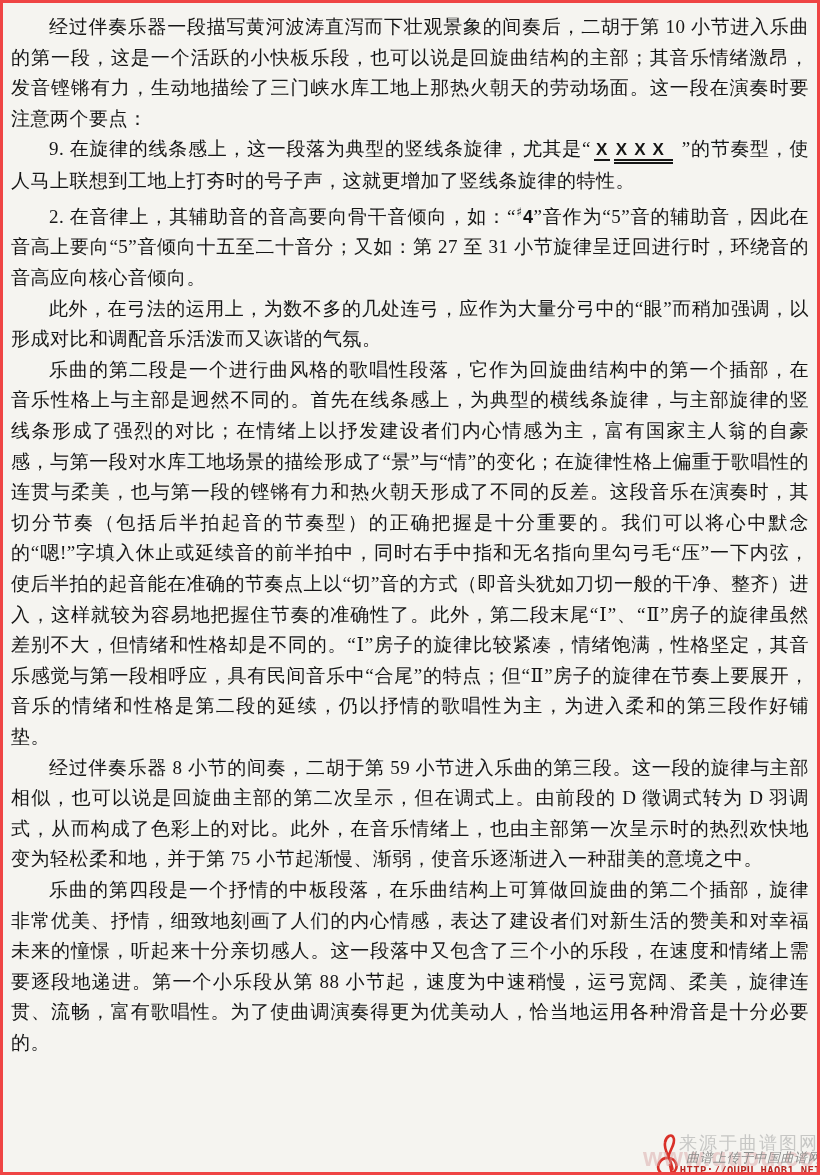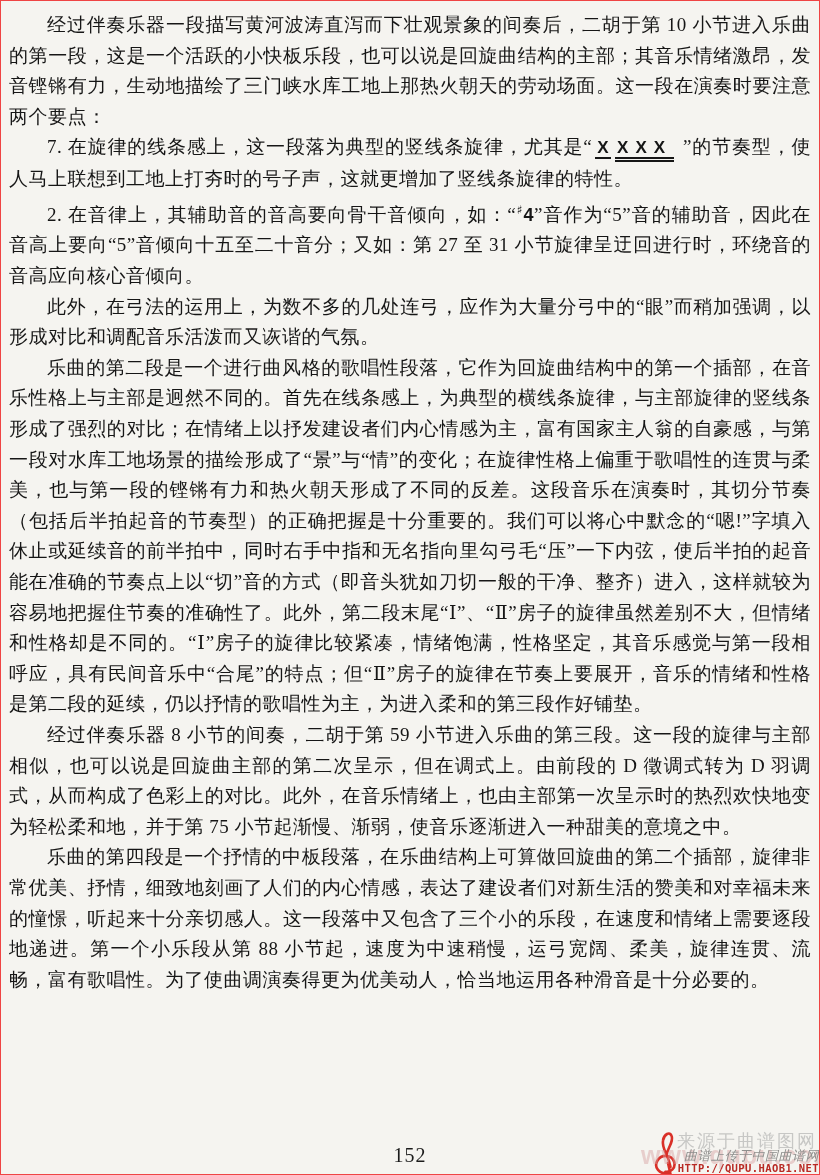--- a/index.html
+++ b/index.html
@@ -9,21 +9,21 @@
     font-family:"Liberation Serif","DejaVu Serif",serif;
   }
   .page{
     position:relative;
     width:820px;height:1175px;
     box-sizing:border-box;
     background:#f5f4f0;
     color:#161616;
     overflow:hidden;
     padding:9px 8px 0 8px;
-    border:1px solid #ef4444;
+    border:3px solid #ef4444;
   }
   .para{
     margin:0;
     font-size:19px;
     line-height:30.6px;
     letter-spacing:0.5px;
     text-align:justify;
     text-indent:2em;
   }
   .rhythm{
@@ -100,34 +100,33 @@
     width:42px;height:50px;
   }
 </style>
 </head>
 <body>
 
 <div class="page">
 
   <p class="para">经过伴奏乐器一段描写黄河波涛直泻而下壮观景象的间奏后，二胡于第 10 小节进入乐曲的第一段，这是一个活跃的小快板乐段，也可以说是回旋曲结构的主部；其音乐情绪激昂，发音铿锵有力，生动地描绘了三门峡水库工地上那热火朝天的劳动场面。这一段在演奏时要注意两个要点：</p>
 
-  <p class="para"><span>7. 在旋律的线条感上，这一段落为典型的竖线条旋律，尤其是“</span><span class="rhythm u1">X</span><span class="rhythm u2">XXX</span><span>”的节奏型，使人马上联想到工地上打夯时的号子声，这就更增加了竖线条旋律的特性。</span></p>
+  <p class="para"><span>9. 在旋律的线条感上，这一段落为典型的竖线条旋律，尤其是“</span><span class="rhythm u1">X</span><span class="rhythm u2">XXX</span><span>”的节奏型，使人马上联想到工地上打夯时的号子声，这就更增加了竖线条旋律的特性。</span></p>
 
   <p class="para"><span>2. 在音律上，其辅助音的音高要向骨干音倾向，如：“</span><span class="sharp">♯</span><span class="notenum">4</span><span>”音作为“5”音的辅助音，因此在音高上要向“5”音倾向十五至二十音分；又如：第 27 至 31 小节旋律呈迂回进行时，环绕音的音高应向核心音倾向。</span></p>
 
   <p class="para">此外，在弓法的运用上，为数不多的几处连弓，应作为大量分弓中的“眼”而稍加强调，以形成对比和调配音乐活泼而又诙谐的气氛。</p>
 
   <p class="para">乐曲的第二段是一个进行曲风格的歌唱性段落，它作为回旋曲结构中的第一个插部，在音乐性格上与主部是迥然不同的。首先在线条感上，为典型的横线条旋律，与主部旋律的竖线条形成了强烈的对比；在情绪上以抒发建设者们内心情感为主，富有国家主人翁的自豪感，与第一段对水库工地场景的描绘形成了“景”与“情”的变化；在旋律性格上偏重于歌唱性的连贯与柔美，也与第一段的铿锵有力和热火朝天形成了不同的反差。这段音乐在演奏时，其切分节奏（包括后半拍起音的节奏型）的正确把握是十分重要的。我们可以将心中默念的“嗯!”字填入休止或延续音的前半拍中，同时右手中指和无名指向里勾弓毛“压”一下内弦，使后半拍的起音能在准确的节奏点上以“切”音的方式（即音头犹如刀切一般的干净、整齐）进入，这样就较为容易地把握住节奏的准确性了。此外，第二段末尾“Ⅰ”、“Ⅱ”房子的旋律虽然差别不大，但情绪和性格却是不同的。“Ⅰ”房子的旋律比较紧凑，情绪饱满，性格坚定，其音乐感觉与第一段相呼应，具有民间音乐中“合尾”的特点；但“Ⅱ”房子的旋律在节奏上要展开，音乐的情绪和性格是第二段的延续，仍以抒情的歌唱性为主，为进入柔和的第三段作好铺垫。</p>
 
   <p class="para">经过伴奏乐器 8 小节的间奏，二胡于第 59 小节进入乐曲的第三段。这一段的旋律与主部相似，也可以说是回旋曲主部的第二次呈示，但在调式上。由前段的 D 徵调式转为 D 羽调式，从而构成了色彩上的对比。此外，在音乐情绪上，也由主部第一次呈示时的热烈欢快地变为轻松柔和地，并于第 75 小节起渐慢、渐弱，使音乐逐渐进入一种甜美的意境之中。</p>
 
   <p class="para">乐曲的第四段是一个抒情的中板段落，在乐曲结构上可算做回旋曲的第二个插部，旋律非常优美、抒情，细致地刻画了人们的内心情感，表达了建设者们对新生活的赞美和对幸福未来的憧憬，听起来十分亲切感人。这一段落中又包含了三个小的乐段，在速度和情绪上需要逐段地递进。第一个小乐段从第 88 小节起，速度为中速稍慢，运弓宽阔、柔美，旋律连贯、流畅，富有歌唱性。为了使曲调演奏得更为优美动人，恰当地运用各种滑音是十分必要的。</p>
 
 
-  <div class="page-number">152</div>
 
   <div class="clef">
     <svg width="42" height="50" viewBox="0 0 42 50" xmlns="http://www.w3.org/2000/svg">
       <g fill="none" stroke="#d93028" stroke-width="2.6" stroke-linecap="round">
         <path d="M20 44 C10 46 4.5 38 8.5 31.5 C12.5 25 22.5 25.5 25 32.5 C27.3 39 21.5 43.6 16.5 42.8"></path>
         <path d="M21.5 38 C19.5 25 12.5 20.5 14 11.5 C14.8 5.5 21 1.5 22.8 7.5 C24.5 13.5 18.5 18.5 17.2 27"></path>
         <path d="M19 34 L21.8 46.5 C22.2 49.2 17 50.5 14.8 47.5"></path>
       </g>
       <circle cx="14.6" cy="47" r="2.4" fill="#d93028"></circle>
     </svg>

